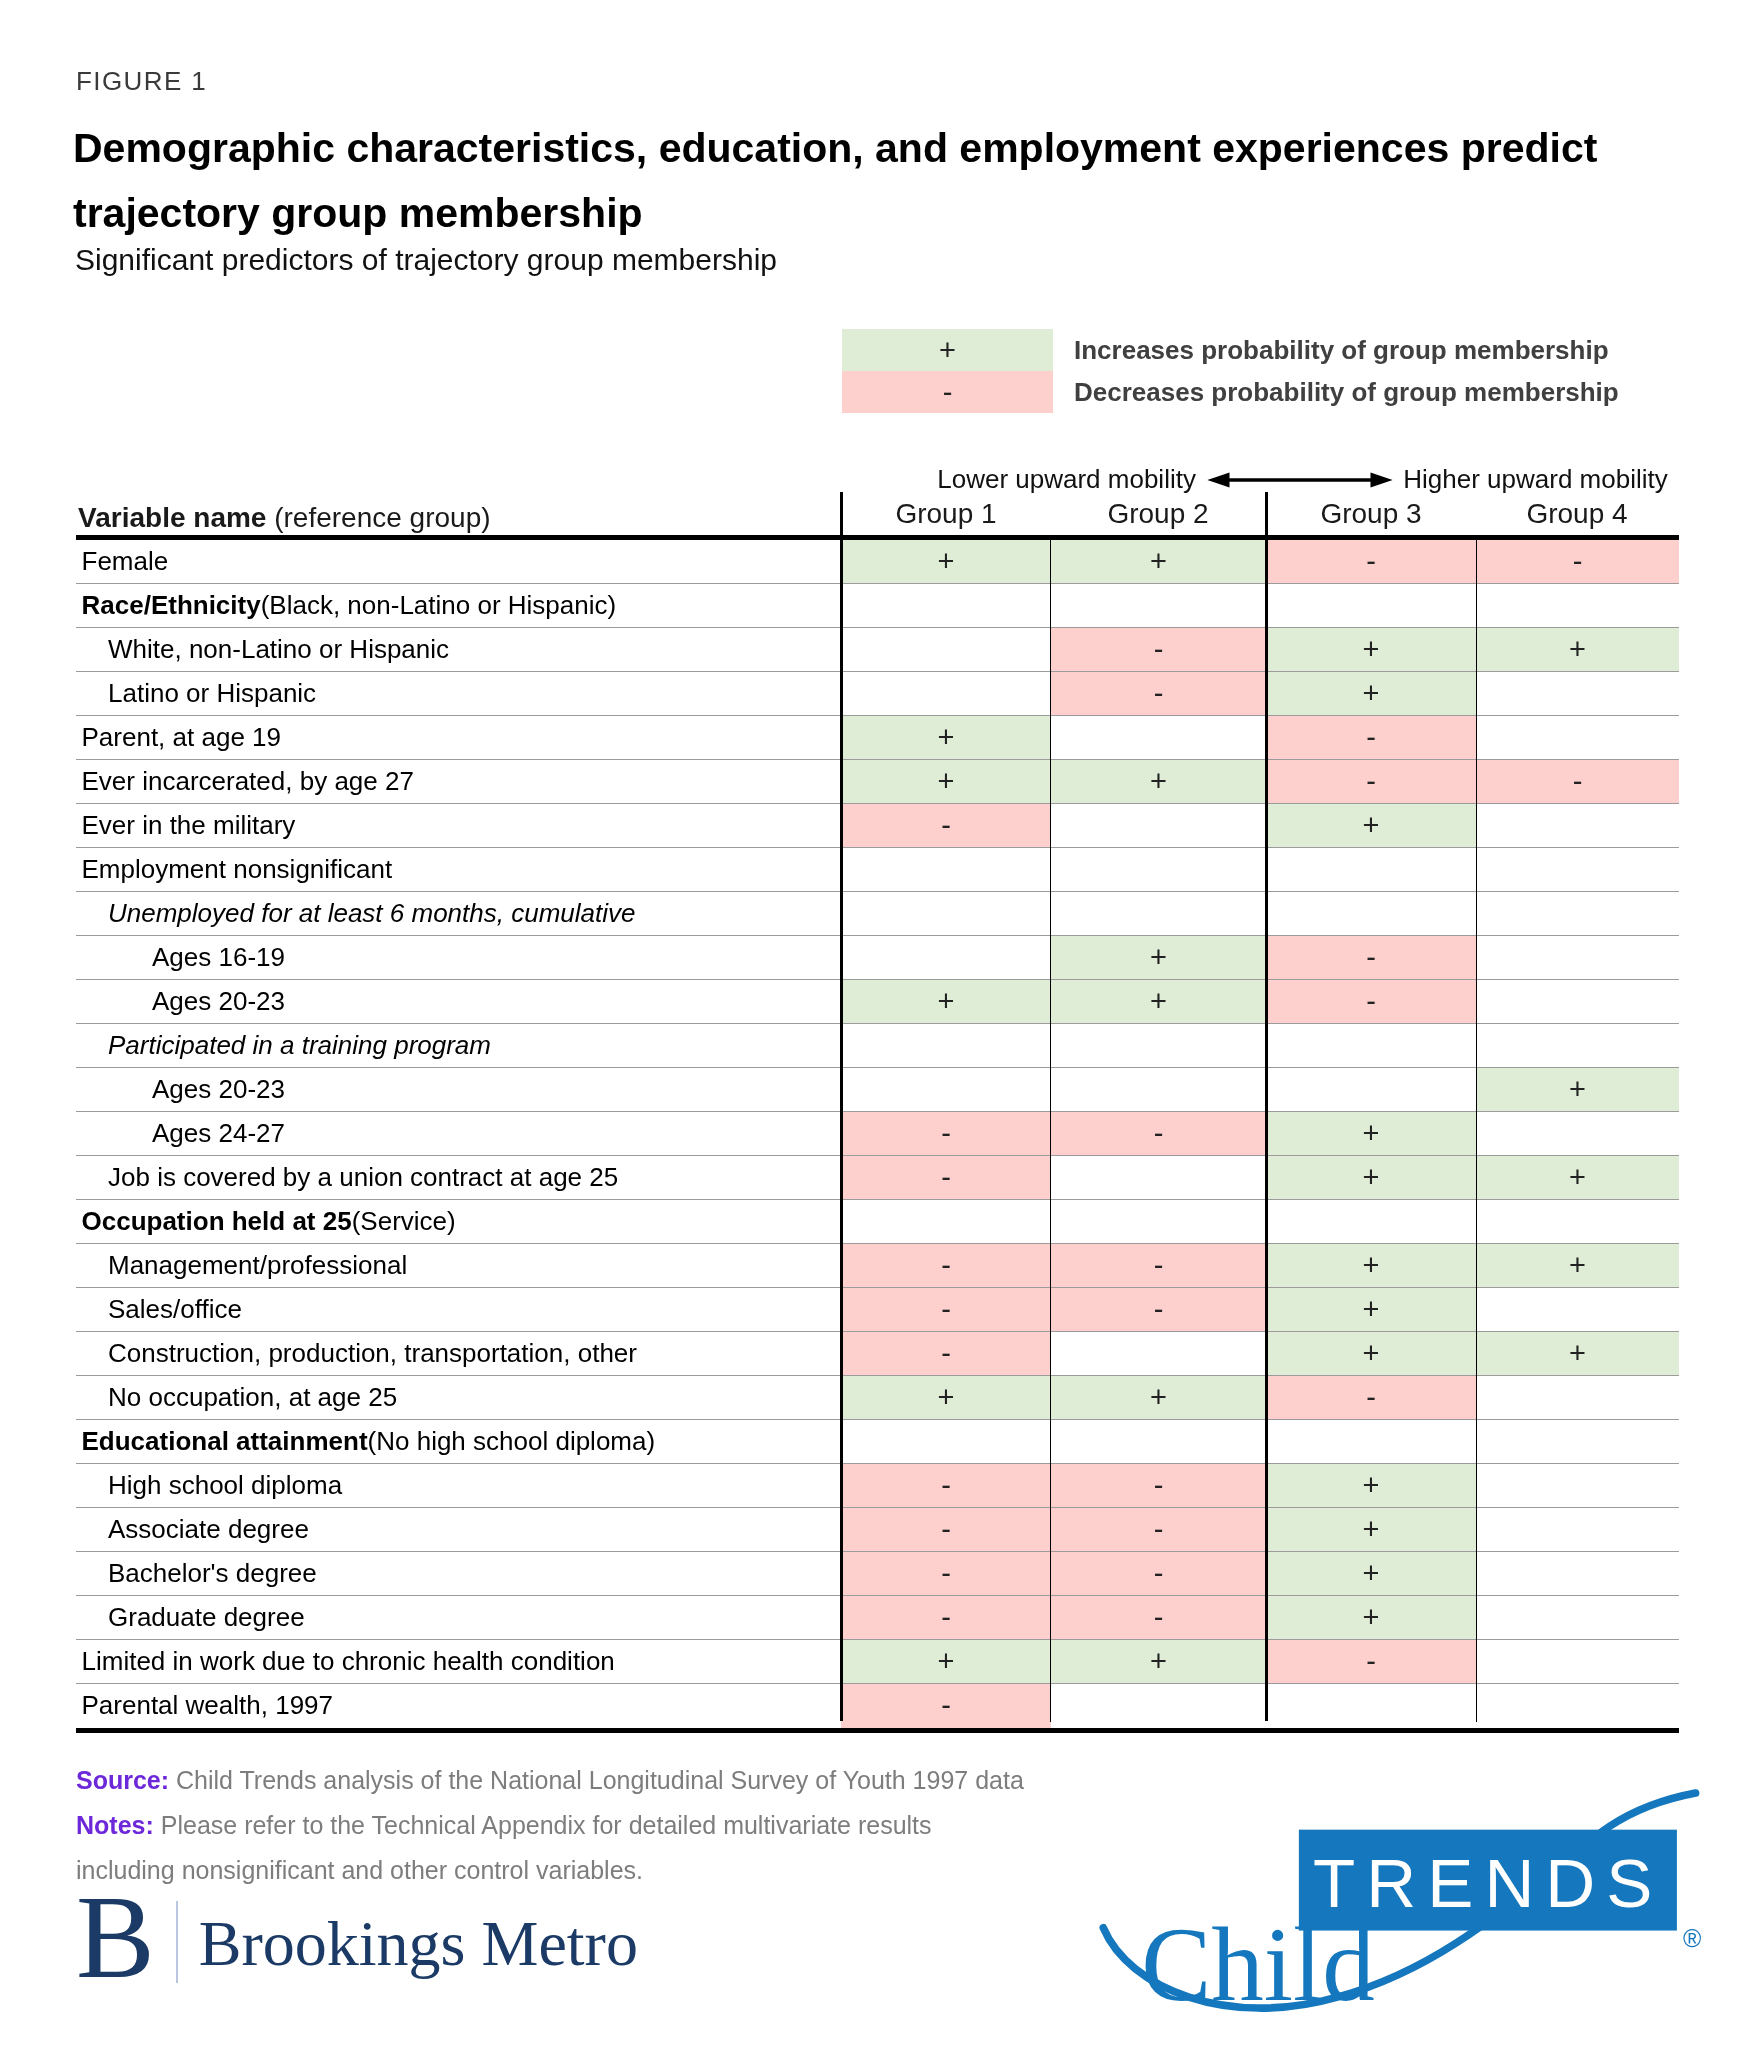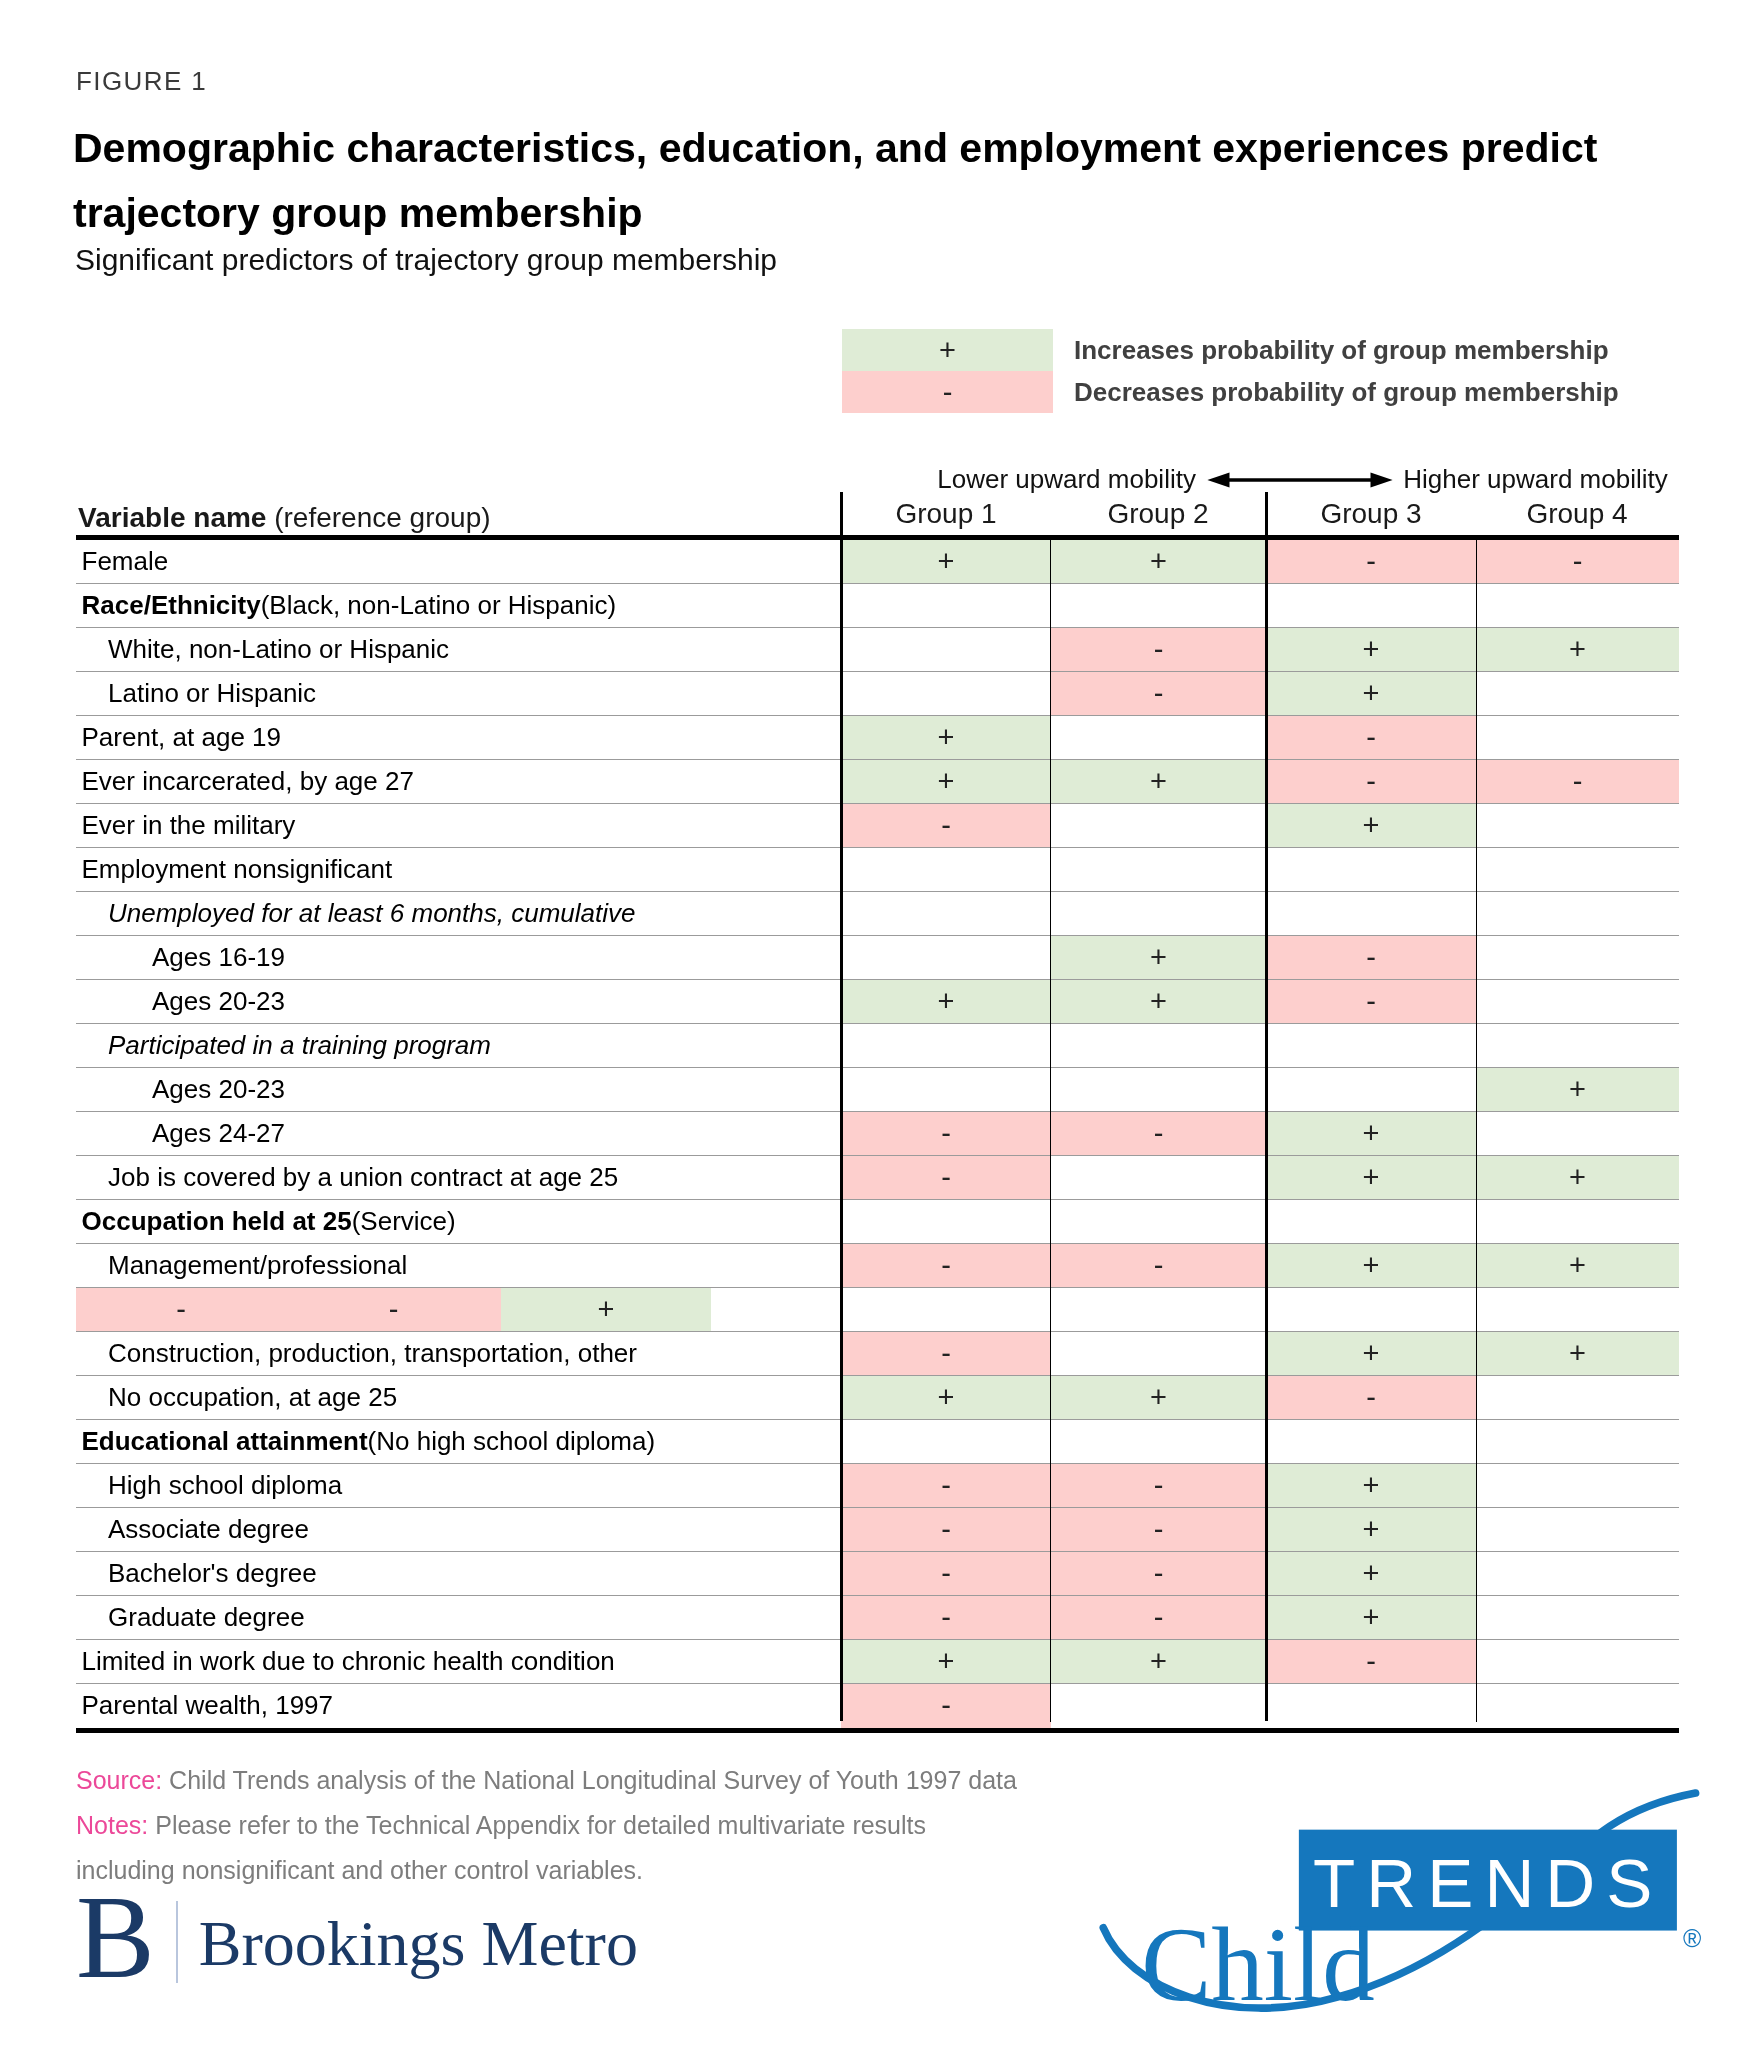--- a/index.html
+++ b/index.html
@@ -36,21 +36,21 @@
   .ind0 { padding-left:5.5px; } .ind1 { padding-left:32px; } .ind2 { padding-left:76px; }
   .cell { display:flex; align-items:center; justify-content:center; font-size:29px; color:#222; }
   .c1 { width:210px; } .c2 { width:215px; } .c3 { width:210px; } .c4 { width:203px; }
   .pos { background:#dfecd6; } .neg { background:#fdcfcd; }
   .vline { position:absolute; background:#000; }
   .vl-heavy { width:2.8px; top:0; }
   .vl-light { width:1.4px; top:48px; }
 
   
   .footer { position:absolute; left:76px; top:1758px; font-size:25px; line-height:45px; color:#7d7d7d; }
-  .footer .flabel { font-weight:normal; color:#ec4899; }
+  .footer .flabel { font-weight:bold; color:#6d28d9; }
   .notes-block { width:954px; }
 
   
   .brookings { position:absolute; left:76px; top:1889px; display:flex; align-items:flex-end; color:#1b3a66; font-family:"Liberation Serif", serif; }
   .brookings .bmono { font-size:118px; line-height:97px; }
   .brookings .bdiv { width:2.1px; height:82px; background:#b9c6dd; margin:0 21px 2.8px 21px; }
   .brookings .bword { font-size:64px; line-height:64px; margin-bottom:9.7px; white-space:nowrap; }
 
   .childtrends { position:absolute; left:1086px; top:1781px; width:622px; height:277px; }
 </style>
@@ -245,20 +245,23 @@
       <div class="trow">
         <div class="rlabel ind1">
           <span class="lbl">Management/professional</span>
         </div>
         <div class="cell c1 neg">-</div>
         <div class="cell c2 neg">-</div>
         <div class="cell c3 pos">+</div>
         <div class="cell c4 pos">+</div>
       </div>
       <div class="trow">
+        <div class="rlabel ind1">
+          <span class="lbl">Sales/office</span>
+        </div>
         <div class="cell c1 neg">-</div>
         <div class="cell c2 neg">-</div>
         <div class="cell c3 pos">+</div>
         <div class="cell c4"></div>
       </div>
       <div class="trow">
         <div class="rlabel ind1">
           <span class="lbl">Construction, production, transportation, other</span>
         </div>
         <div class="cell c1 neg">-</div>

